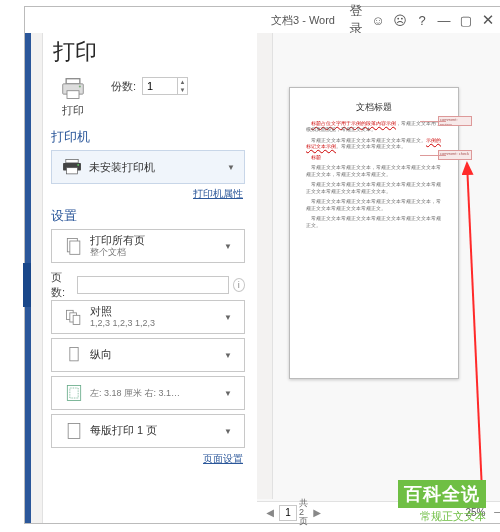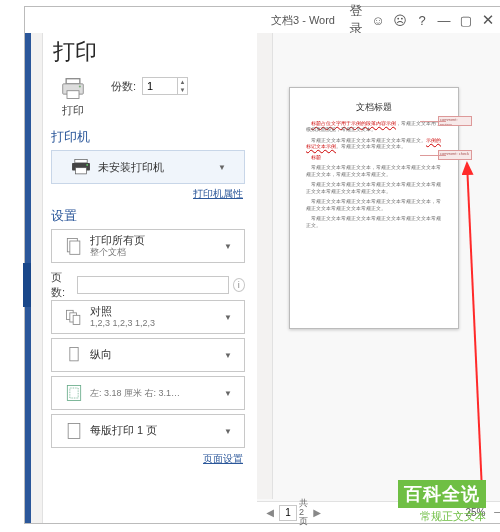--- a/index.html
+++ b/index.html
@@ -26,42 +26,42 @@
   .print-btn { display: flex; flex-direction: column; align-items: center; width: 44px; }
   .print-btn svg { width: 28px; height: 24px; }
   .print-btn span { font-size: 11px; color: #444; margin-top: 2px; }
   .copies { display: flex; align-items: center; gap: 6px; font-size: 11px; color: #444; }
   .copies .spin { display: inline-flex; border: 1px solid #c8c8c8; height: 18px; }
   .copies .spin input { width: 34px; border: none; font-size: 11px; padding: 0 4px; outline: none; }
   .copies .spin .arrows { width: 10px; display:flex; flex-direction:column; }
   .copies .spin .arrows div { flex:1; font-size:6px; line-height:8px; text-align:center; border-left:1px solid #c8c8c8; color:#666; }
 
   .section-head { color: #2b579a; font-size: 13px; margin: 4px 0 4px 0; }
-  .printer-box { display:flex; align-items:center; background:#f0f5fb; border:1px solid #c8d6e8; height:34px; padding:0 18px; }
+  .printer-box { display:flex; align-items:center; background:#f0f5fb; border:1px solid #c8d6e8; height:34px; padding:0 9px; }
   .printer-box svg { width:22px; height:18px; margin-right:6px; }
   .printer-box .lbl { flex:1; font-size:11px; color:#333; }
   .printer-box .drop { font-size:8px; color:#666; }
   .link-right { text-align:right; font-size:10px; color:#2b579a; text-decoration:underline; margin:3px 2px 6px 0; }
 
   .opt-row { display:flex; align-items:center; border:1px solid #c8c8c8; height:34px; padding:0 12px; margin-bottom:4px; background:#fff; }
   .opt-row svg { width:20px; height:20px; margin-right:6px; flex-shrink:0; }
   .opt-row .txt { flex:1; line-height:1.2; }
   .opt-row .txt .l1 { font-size:11px; color:#333; }
   .opt-row .txt .l2 { font-size:9px; color:#777; }
   .opt-row .drop { font-size:8px; color:#666; }
 
   .pages-row { display:flex; align-items:center; height:22px; margin-bottom:4px; gap:4px;margin-top:11px; }
   .pages-row .lbl { font-size:11px; color:#444; }
   .pages-row input { flex:1; border:1px solid #c8c8c8; height:18px; font-size:11px; padding:0 4px; }
   .pages-row .info { width:14px; height:14px; border:1px solid #c8c8c8; border-radius:50%; font-size:9px; text-align:center; line-height:12px; color:#888; }
 
   
   .right { flex:1; position:relative; background:#f8f8f8; }
   .ruler-v { position:absolute; left:0; top:0; width:16px; bottom:24px; background:#f3f2f1; border-right:1px solid #e1e1e1; font-size:7px; color:#999; text-align:center; padding-top:4px; }
-  .page-prev { position:absolute; left:32px; top:54px; width:170px; height:242px; background:#fff; border:1px solid #bbb; box-shadow:0 1px 3px rgba(0,0,0,.2); padding:14px 16px; font-size:5px; color:#666; line-height:1.3; }
+  .page-prev { position:absolute; left:32px; top:54px; width:170px; height:292px; background:#fff; border:1px solid #bbb; box-shadow:0 1px 3px rgba(0,0,0,.2); padding:14px 16px; font-size:5px; color:#666; line-height:1.3; }
   .page-prev .doc-title { text-align:center; font-size:9px; color:#333; margin-bottom:6px; }
   .page-prev p { margin-bottom:4px; text-indent:1em; }
   .page-prev .hl { color:#c00; }
   .page-prev .und { text-decoration: underline wavy #c00; text-decoration-skip-ink: none; }
   .comment-bubble { position:absolute; right:-14px; width:34px; height:10px; background:#f7e9e9; border:1px solid #d99; font-size:4px; color:#a55; padding:0 1px; overflow:hidden; }
   .redline { position:absolute; height:0; border-top:1px solid #d99; }
 
   .arrow-annot { position:absolute; pointer-events:none; }
 
   .statusbar { position:absolute; left:0; right:0; bottom:0; height:22px; border-top:1px solid #e1e1e1; background:#fff; display:flex; align-items:center; gap:4px; padding:0 6px; font-size:10px; color:#555; }

